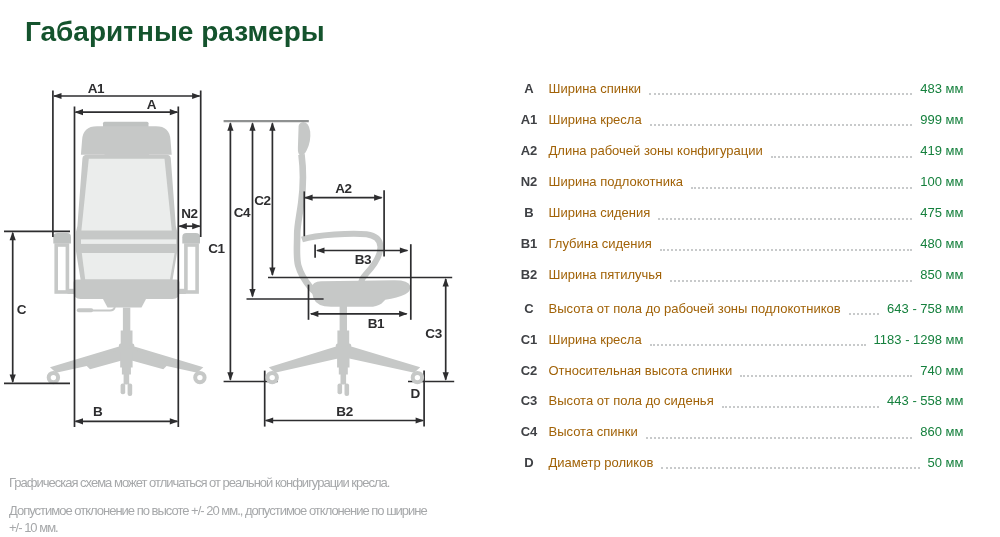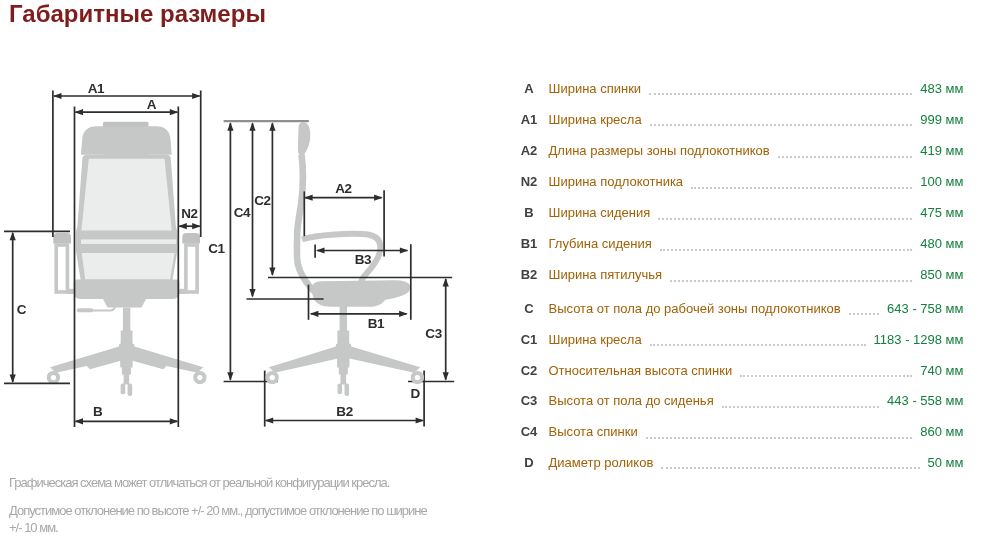--- a/index.html
+++ b/index.html
@@ -1,20 +1,20 @@
 <!DOCTYPE html>
 <html lang="ru"><head>
 <meta charset="utf-8">
 <title>Габаритные размеры</title>
 <style>
   html,body { margin:0; padding:0; background:#ffffff; }
   body { width:1000px; height:537px; position:relative; overflow:hidden;
          font-family:"Liberation Sans", sans-serif; }
-  h1 { position:absolute; left:9px; top:0px; margin:0; font-size:24px; font-weight:bold;
-       color:#7f1d1d; }
+  h1 { position:absolute; left:9px; top:0px; margin:16px; font-size:28px; font-weight:bold;
+       color:#14532d; }
   .row { position:absolute; left:507px; width:456.5px; display:flex; align-items:baseline;
          font-size:13px; line-height:18px; white-space:nowrap; }
   .ltr { flex:0 0 44px; text-align:center; font-weight:bold; color:#3f4145; }
   .desc { color:#a16207; margin-left:-2.5px; }
   .dots { flex:1 1 auto; height:3px; border-bottom:2px dotted #c8cacb; margin:0 8px; min-width:12px;
           align-self:center; position:relative; top:4px; }
   .val { color:#15803d; }
   .foot { position:absolute; left:9px; color:#a6a8aa; font-size:13px; line-height:17px; letter-spacing:-1px; }
 </style>
 </head>
@@ -310,21 +310,21 @@
 
 <div class="row" style="top:110.5px">
     <span class="ltr">A1</span>
     <span class="desc">Ширина кресла</span>
     <span class="dots"></span>
     <span class="val">999 мм</span>
   </div>
 
 <div class="row" style="top:142px">
     <span class="ltr">A2</span>
-    <span class="desc">Длина размеры зоны подлокотников</span>
+    <span class="desc">Длина рабочей зоны конфигурации</span>
     <span class="dots"></span>
     <span class="val">419 мм</span>
   </div>
 
 <div class="row" style="top:173px">
     <span class="ltr">N2</span>
     <span class="desc">Ширина подлокотника</span>
     <span class="dots"></span>
     <span class="val">100 мм</span>
   </div>

